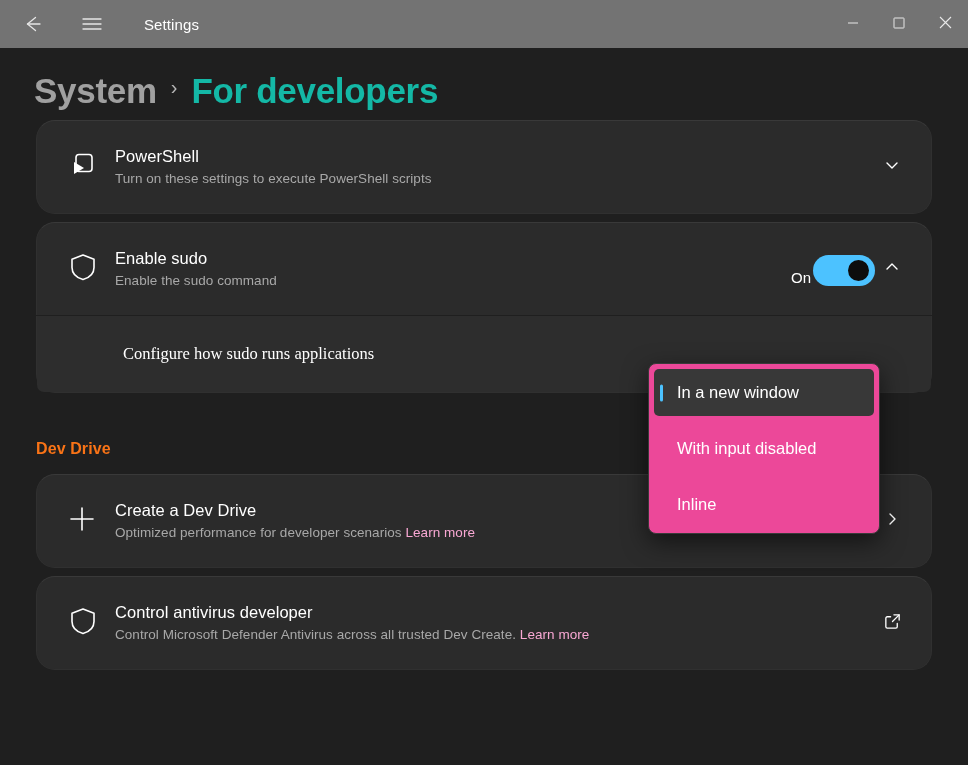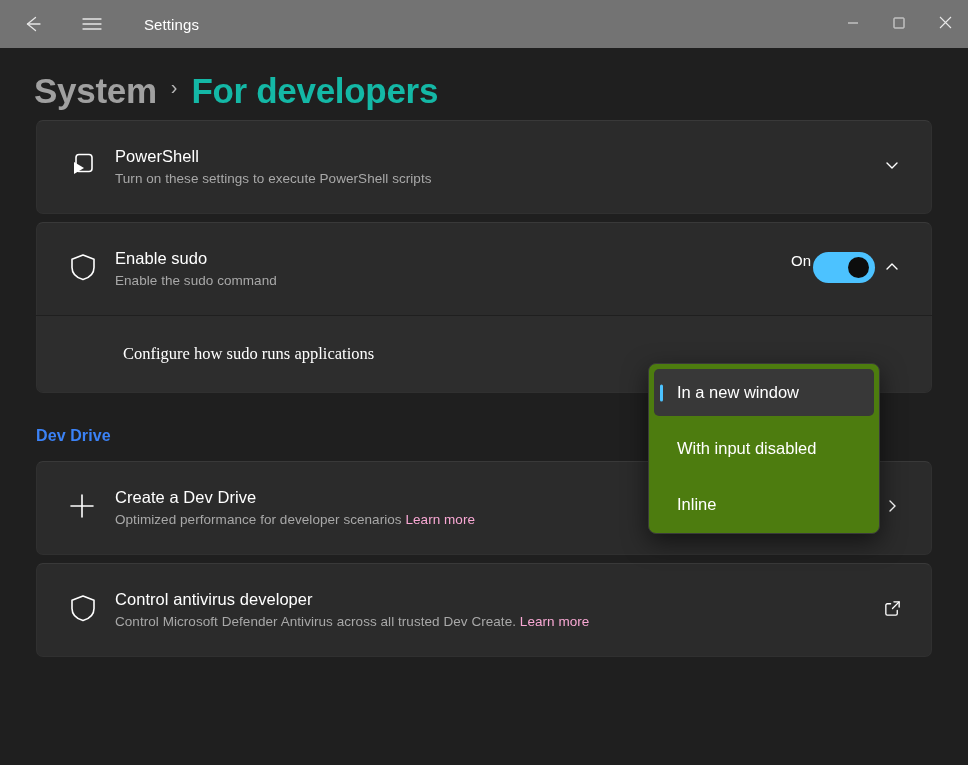--- a/index.html
+++ b/index.html
@@ -98,21 +98,21 @@
 
   
   .content {
     padding: 0 36px;
   }
 
   .card {
     background: #2b2b2b;
     border: 1px solid #303030;
     border-top: 1px solid #393939;
-    border-radius: 7px;
+    border-radius: 19px;
     position: relative;
   }
 
   .row {
     display: flex;
     align-items: center;
     min-height: 92px;
     padding: 0 22px 0 24px;
   }
 
@@ -148,21 +148,21 @@
   .link {
     color: #f9a8d4;
     text-decoration: none;
     font-size: 13.5px;
     cursor: default;
   }
 
   .row-right {
     flex: 0 0 auto;
     display: flex;
-    align-items: flex-start;
+    align-items: flex-end;
     padding-left: 16px;
   }
 
   .chev-box {
     width: 34px;
     height: 34px;
     display: flex;
     align-items: center;
     justify-content: center;
     border-radius: 4px;
@@ -216,34 +216,35 @@
   .subrow-text {
     padding-left: 62px;
     font-size: 16.5px;
     color: #ffffff;
   }
 
   
   .section-header {
     font-size: 16px;
     font-weight: 700;
-    color: #3b82f6;
+    color: #f97316;
     padding: 34px 0 16px 0;
     letter-spacing: 0.1px;
+    margin-top: 13px;
   }
 
   .gap-8 { height: 8px; }
 
   
   .flyout {
     position: absolute;
     left: 648px;
     top: 363px;
     width: 232px;
-    background: #4d7c0f;
+    background: #ec4899;
     border: 1px solid #3a3a3a;
     border-radius: 8px;
     padding: 5px;
     box-shadow: 0 8px 24px rgba(0,0,0,0.55);
     z-index: 50;
   }
 
   .flyout-item {
     height: 47px;
     display: flex;

